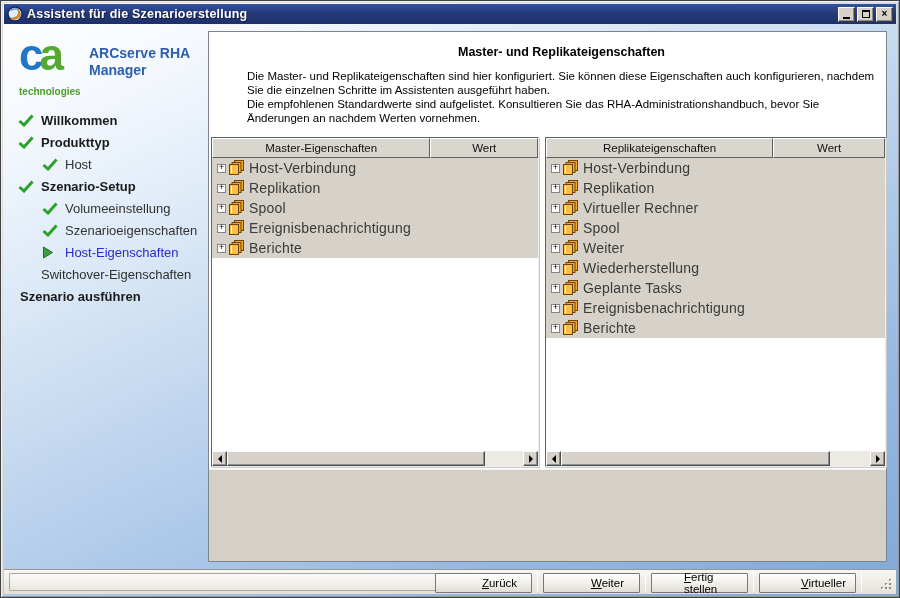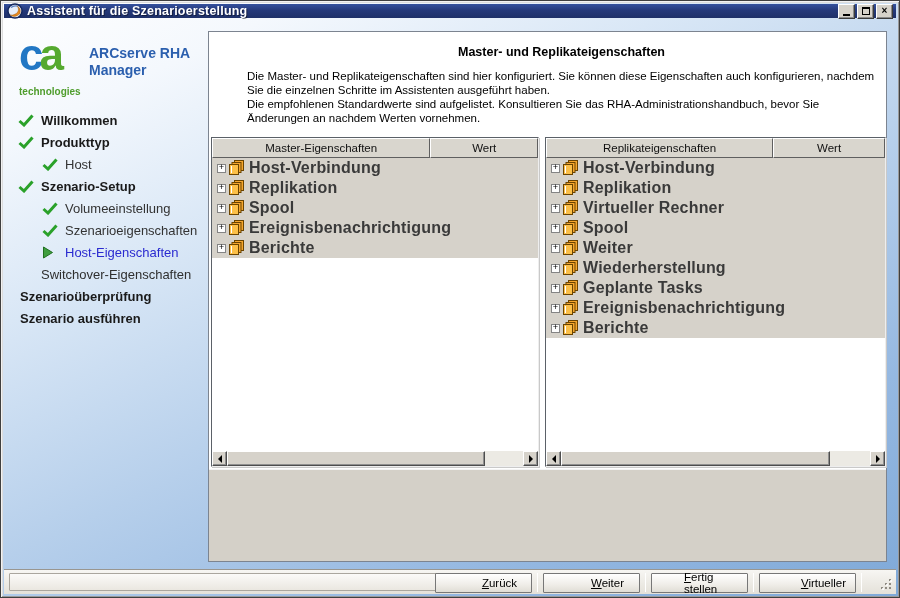--- a/index.html
+++ b/index.html
@@ -7,21 +7,21 @@
 
   .window {
     position:relative; width:900px; height:598px;
     background: linear-gradient(155deg, #ffffff 0%, #f4f8fd 14%, #d9e7f6 32%, #b6cfeb 55%, #95b8e1 78%, #7fa9d8 100%);
     border:1px solid #404040;
     box-shadow: inset 1px 1px 0 #f2f2f2, inset -1px -1px 0 #9a9a9a, inset 2px 2px 0 #dcdcdc;
   }
 
   
   .titlebar {
-    position:absolute; left:3px; top:3px; right:3px; height:14px;
+    position:absolute; left:3px; top:3px; right:3px; height:20px;
     background: linear-gradient(180deg,#35519e 0%,#25397a 45%,#1e3068 100%);
     display:flex; align-items:center; padding:0 3px;
   }
   .title-icon { width:16px; height:16px; margin-right:4px; flex:none; }
   .title-text { color:#ffffff; font-size:12.5px; font-weight:bold; letter-spacing:.2px;
     text-shadow:1px 1px 0 rgba(0,0,0,.45); white-space:nowrap; flex:1; }
   .tb-btn {
     width:17px; height:15px; margin-left:2px; flex:none;
     background:#d6d2ca; border:1px solid; border-color:#ffffff #3c3c3c #3c3c3c #ffffff;
     box-shadow: inset -1px -1px 0 #8a8a8a;
@@ -75,21 +75,21 @@
   }
   .th-cell.c1 { width:67%; } .th-cell.c2 { width:33%; }
 
   .trow { display:flex; align-items:center; height:20px; background:#d6d2ca; padding-left:5px; cursor:default; }
   .plusbox {
     width:9px; height:9px; flex:none; background:#fdfdfd; border:1px solid #848484;
     font-size:9px; line-height:7px; text-align:center; color:#000;
     font-family:"Liberation Mono", monospace; margin-right:3px;
   }
   .bookicon { width:17px; height:16px; flex:none; margin-right:3px; }
-  .trow-label { font-size:16px; font-weight:bold; color:#3a3a3a; white-space:nowrap; letter-spacing:.2px; }
+  .trow-label { font-size:14px; font-weight:normal; color:#3a3a3a; white-space:nowrap; letter-spacing:.2px; }
 
   .hscroll { position:absolute; left:0; right:0; bottom:0; height:15px; background:#eceae4; display:flex; }
   .sb-btn {
     width:15px; height:15px; flex:none; background:#d6d2ca;
     border:1px solid; border-color:#ffffff #4d4d4d #4d4d4d #ffffff;
     box-shadow: inset -1px -1px 0 #8f8f8f;
     display:flex; align-items:center; justify-content:center;
   }
   .tri-left  { width:0; height:0; border:4px solid transparent; border-right:4px solid #000; margin-left:-4px; }
   .tri-right { width:0; height:0; border:4px solid transparent; border-left:4px solid #000; margin-right:-4px; }
@@ -209,23 +209,20 @@
       <div class="step sub current">
         <span class="sicon">
             <svg width="12" height="13" viewBox="0 0 12 13">
               <polygon points="1.5,1 10.5,6.5 1.5,12" fill="#3f9e3f" stroke="#1f6f1f"></polygon>
             </svg>
           </span>
         <span class="slabel">Host-Eigenschaften</span>
       </div>
       <div class="step plain">
         <span class="slabel">Switchover-Eigenschaften</span>
-      </div>
-      <div class="step mainplain">
-        <span class="slabel">Szenarioüberprüfung</span>
       </div>
       <div class="step mainplain">
         <span class="slabel">Szenario ausführen</span>
       </div>
     </div>
   </div>
 
   <div class="main-panel">
     <div class="intro">
       <h1>Master- und Replikateigenschaften</h1>

